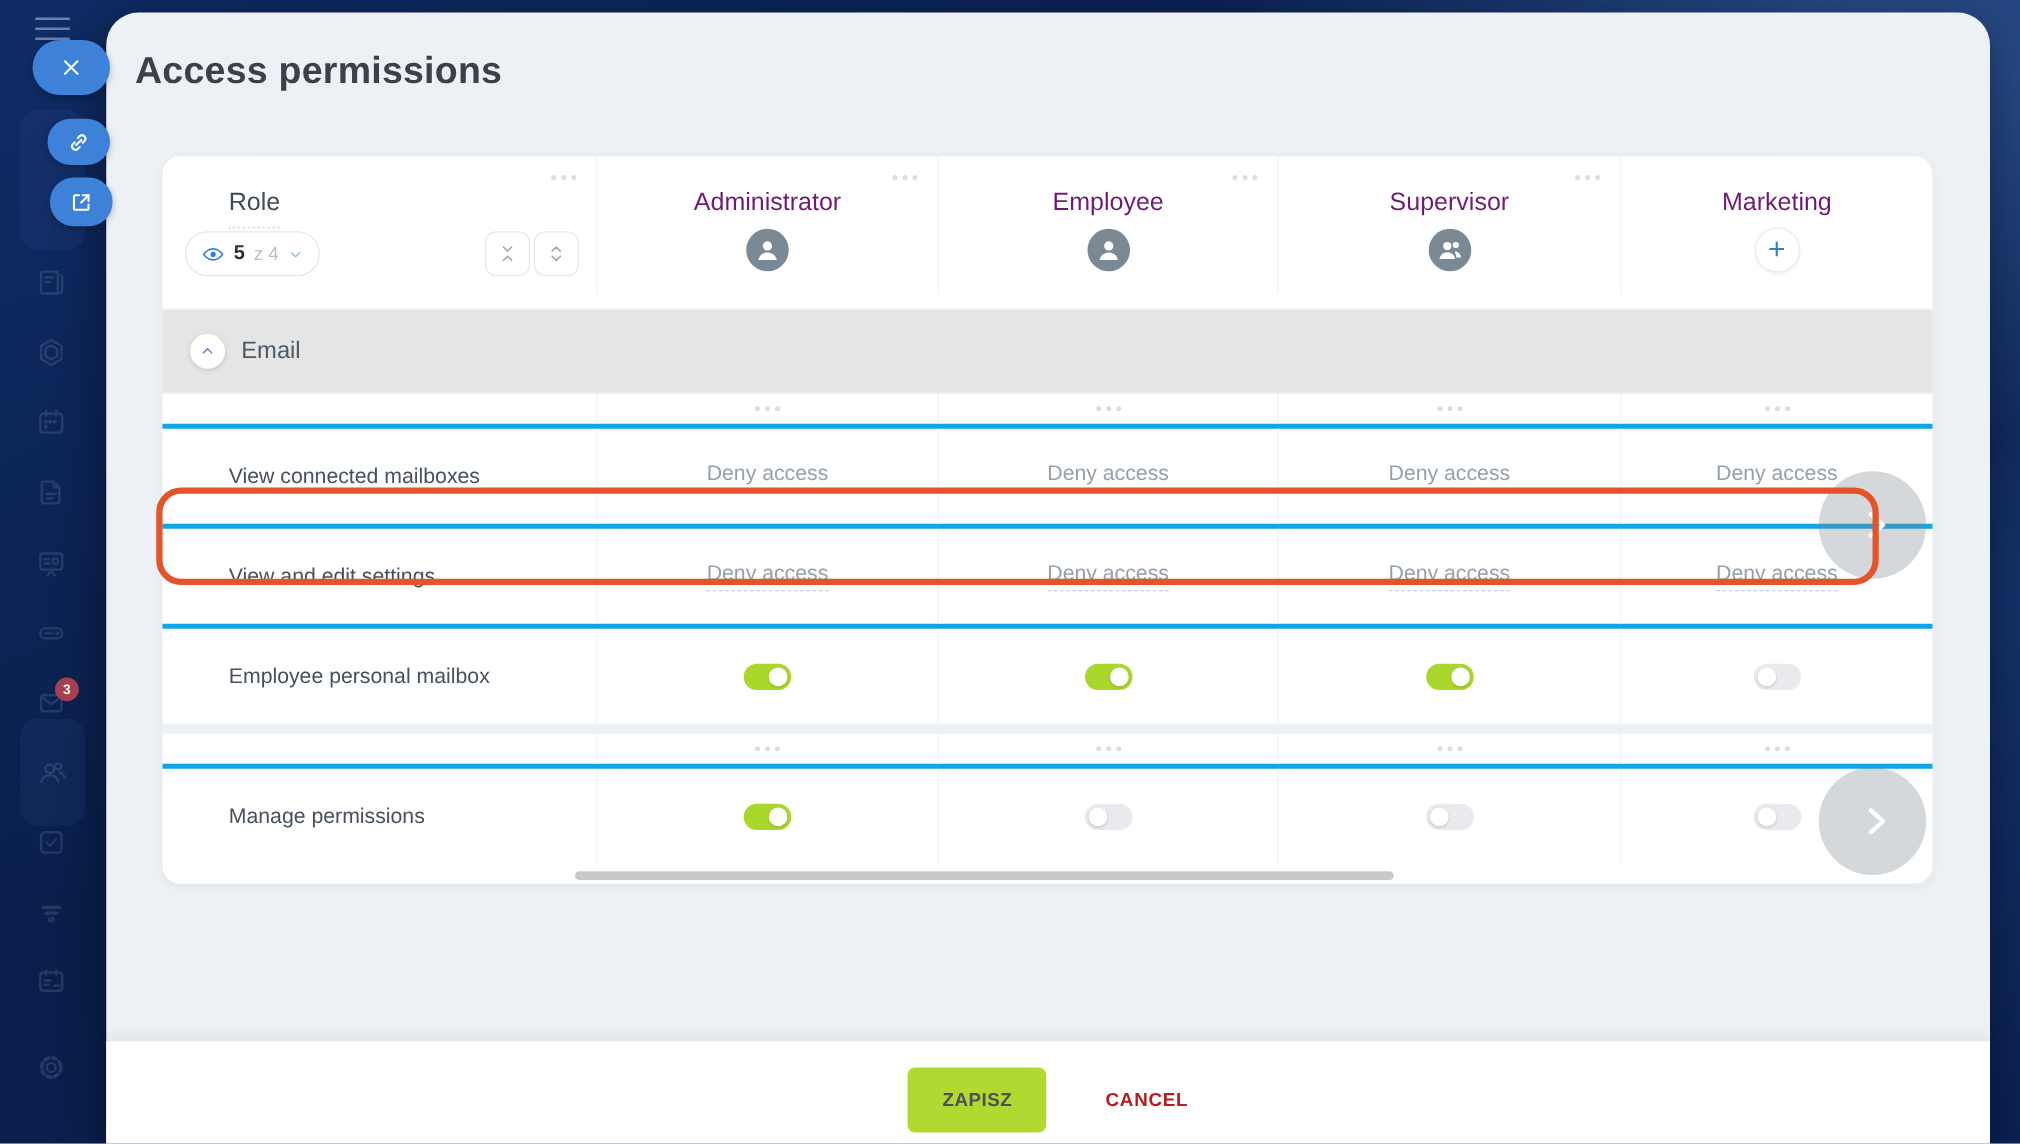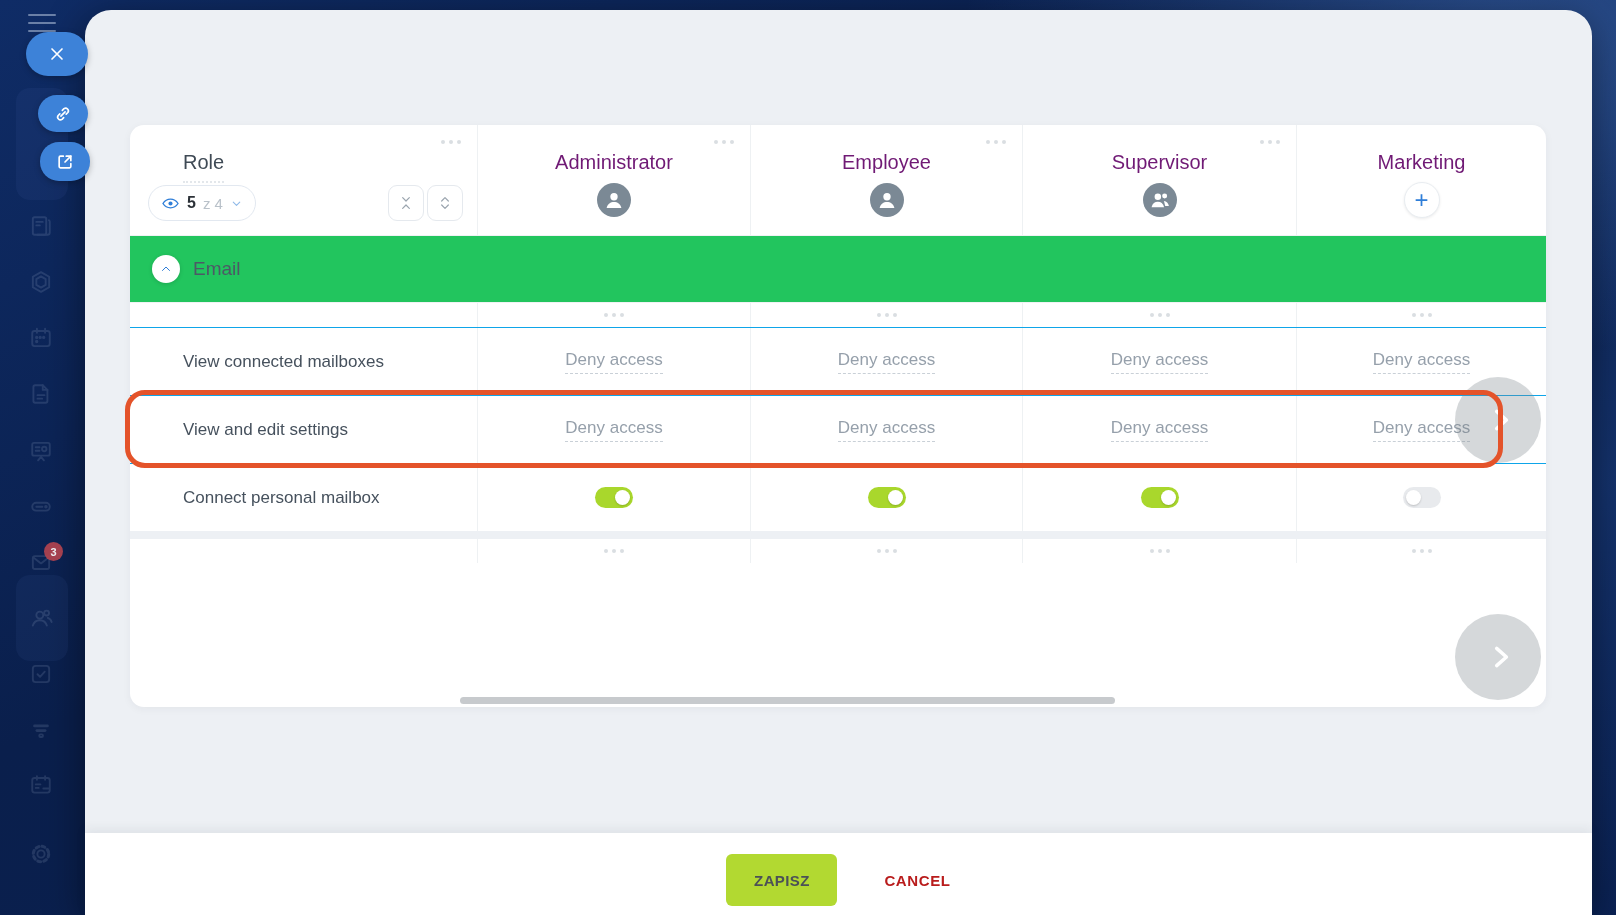--- a/index.html
+++ b/index.html
@@ -67,31 +67,31 @@
                stroke-linecap:round; stroke-linejoin:round; }
   .btn-collapse { left:258px; } .btn-expand { left:297px; }
   .colhead { position:relative; display:flex; flex-direction:column; align-items:center; padding-top:26px; }
   .colhead .name { font-size:20px; color:#701a75; }
   .avatar { width:34px; height:34px; border-radius:50%; background:#7b8995; margin-top:9px;
             display:flex; align-items:center; justify-content:center; }
   .avatar svg { width:26px; height:26px; fill:#fff; }
   .addrole { width:36px; height:36px; border-radius:50%; background:#fff; border:1px solid #e9edf1;
              box-shadow:0 1px 3px rgba(0,0,0,.08); margin-top:8px; color:#2f7ed8; font-size:24px;
              font-weight:300; line-height:32px; text-align:center; cursor:pointer; }
-  .secrow { height:68px; background:#22c55e; display:flex; align-items:center; padding-left:22px;
-            border-top:1px solid #f0f2f4; border-bottom:1px solid #f0f2f4; }
+  .secrow { height:68px; background:#e5e5e5; display:flex; align-items:center; padding-left:22px;
+            border-top:1px solid #f0f2f4; border-bottom:1px solid #f0f2f4;margin-top:12px; }
   .seccircle { width:28px; height:28px; border-radius:50%; background:#fff; border:none;
                box-shadow:0 1px 4px rgba(0,0,0,.15); display:flex; align-items:center; justify-content:center;
                cursor:pointer; }
   .seccircle svg { width:12px; height:12px; stroke:#2f7ed8; fill:none; stroke-width:2;
                    stroke-linecap:round; stroke-linejoin:round; }
   .seclabel { margin-left:13px; font-size:19px; color:#4d5966; }
   .dotsrow { height:24px; }
   .dotsrow > div { display:flex; align-items:center; justify-content:center; }
-  .prow { height:68px; border-top:1px solid #0ea5e9; }
+  .prow { height:80px; border-top:4px solid #0ea5e9; }
   .prow .lbl { display:flex; align-items:center; padding-left:53px; font-size:17px; color:#46515d; }
   .pcell { display:flex; align-items:center; justify-content:center; }
   .deny { font-size:17px; color:#96a0ab; border-bottom:1px dashed #c9d0d7; padding-bottom:3px; cursor:pointer; }
   .toggle { width:38px; height:21px; border-radius:11px; border:none; position:relative; cursor:pointer; }
   .toggle.on  { background:#a9d72c; }
   .toggle.off { background:#e8eaed; }
   .toggle .knob { position:absolute; top:3px; width:15px; height:15px; border-radius:50%; background:#fff;
                   box-shadow:0 1px 2px rgba(0,0,0,.18); }
   .toggle.on .knob { right:3px; } .toggle.off .knob { left:3px; }
   .gaprow { height:8px; background:#edf0f4; }
@@ -232,20 +232,21 @@
     </div>
     <div class="navicon" style="top:840px">
       <svg viewBox="0 0 24 24">
           <circle cx="12" cy="12" r="3.1"></circle>
           <circle cx="12" cy="12" r="6.6" stroke-width="2.6" stroke-dasharray="2.5 2.8"></circle>
         </svg>
     </div>
   </aside>
 
   <div class="modal">
+    <h1 class="modal-title">Access permissions</h1>
 
     <div class="card">
 
       <div class="row thead">
         <div class="role-cell">
           <span class="cell-dots dots3">
               <i></i>
               <i></i>
               <i></i>
             </span>
@@ -395,21 +396,21 @@
           </div>
         <div class="pcell">
             <span class="deny">Deny access</span>
           </div>
         <div class="pcell">
             <span class="deny">Deny access</span>
           </div>
       </div>
 
       <div class="row prow">
-        <div class="lbl">Connect personal mailbox</div>
+        <div class="lbl">Employee personal mailbox</div>
         <div class="pcell">
             <button class="toggle on">
               <span class="knob"></span>
             </button>
           </div>
         <div class="pcell">
             <button class="toggle on">
               <span class="knob"></span>
             </button>
           </div>
@@ -453,20 +454,43 @@
           </div>
         <div>
             <span class="dots3">
               <i></i>
               <i></i>
               <i></i>
             </span>
           </div>
       </div>
 
+      <div class="row prow">
+        <div class="lbl">Manage permissions</div>
+        <div class="pcell">
+            <button class="toggle on">
+              <span class="knob"></span>
+            </button>
+          </div>
+        <div class="pcell">
+            <button class="toggle off">
+              <span class="knob"></span>
+            </button>
+          </div>
+        <div class="pcell">
+            <button class="toggle off">
+              <span class="knob"></span>
+            </button>
+          </div>
+        <div class="pcell">
+            <button class="toggle off">
+              <span class="knob"></span>
+            </button>
+          </div>
+      </div>
 
       <div class="highlight-ring"></div>
 
       <button class="scrollbtn sb1">
         <svg viewBox="0 0 24 24">
             <path d="M8 4l9 8-9 8"></path>
           </svg>
       </button>
       <button class="scrollbtn sb2">
         <svg viewBox="0 0 24 24">

